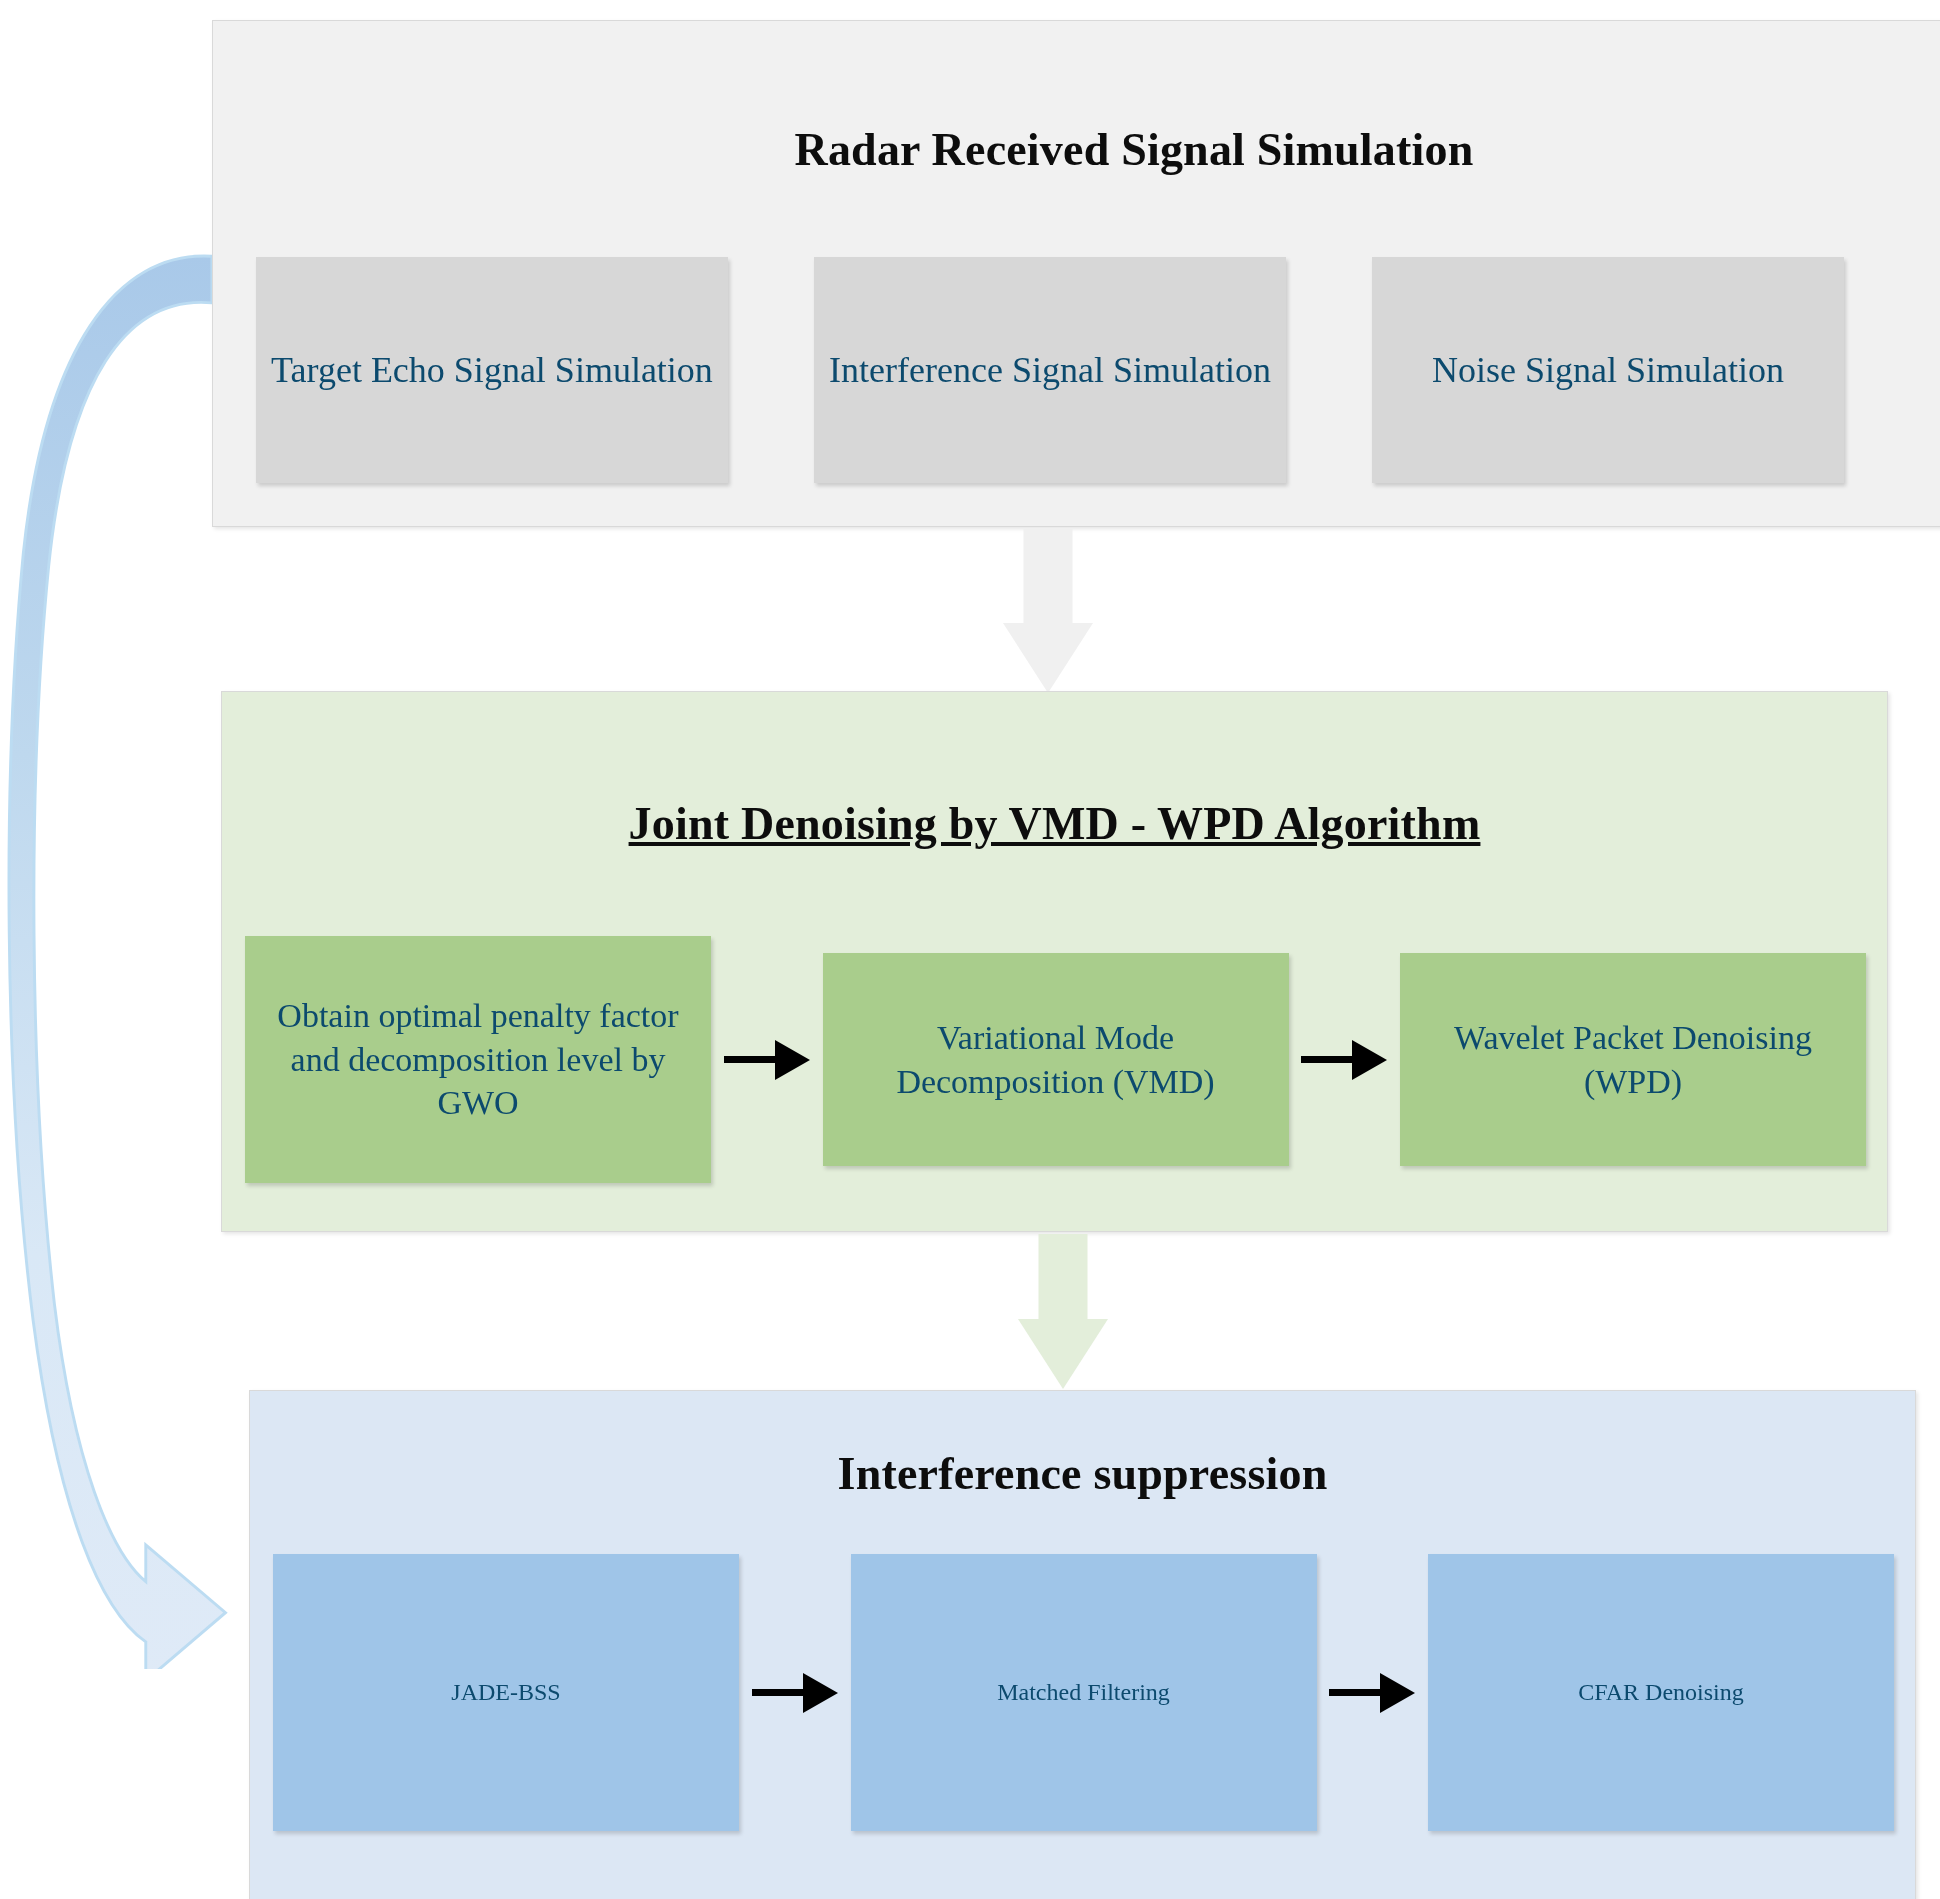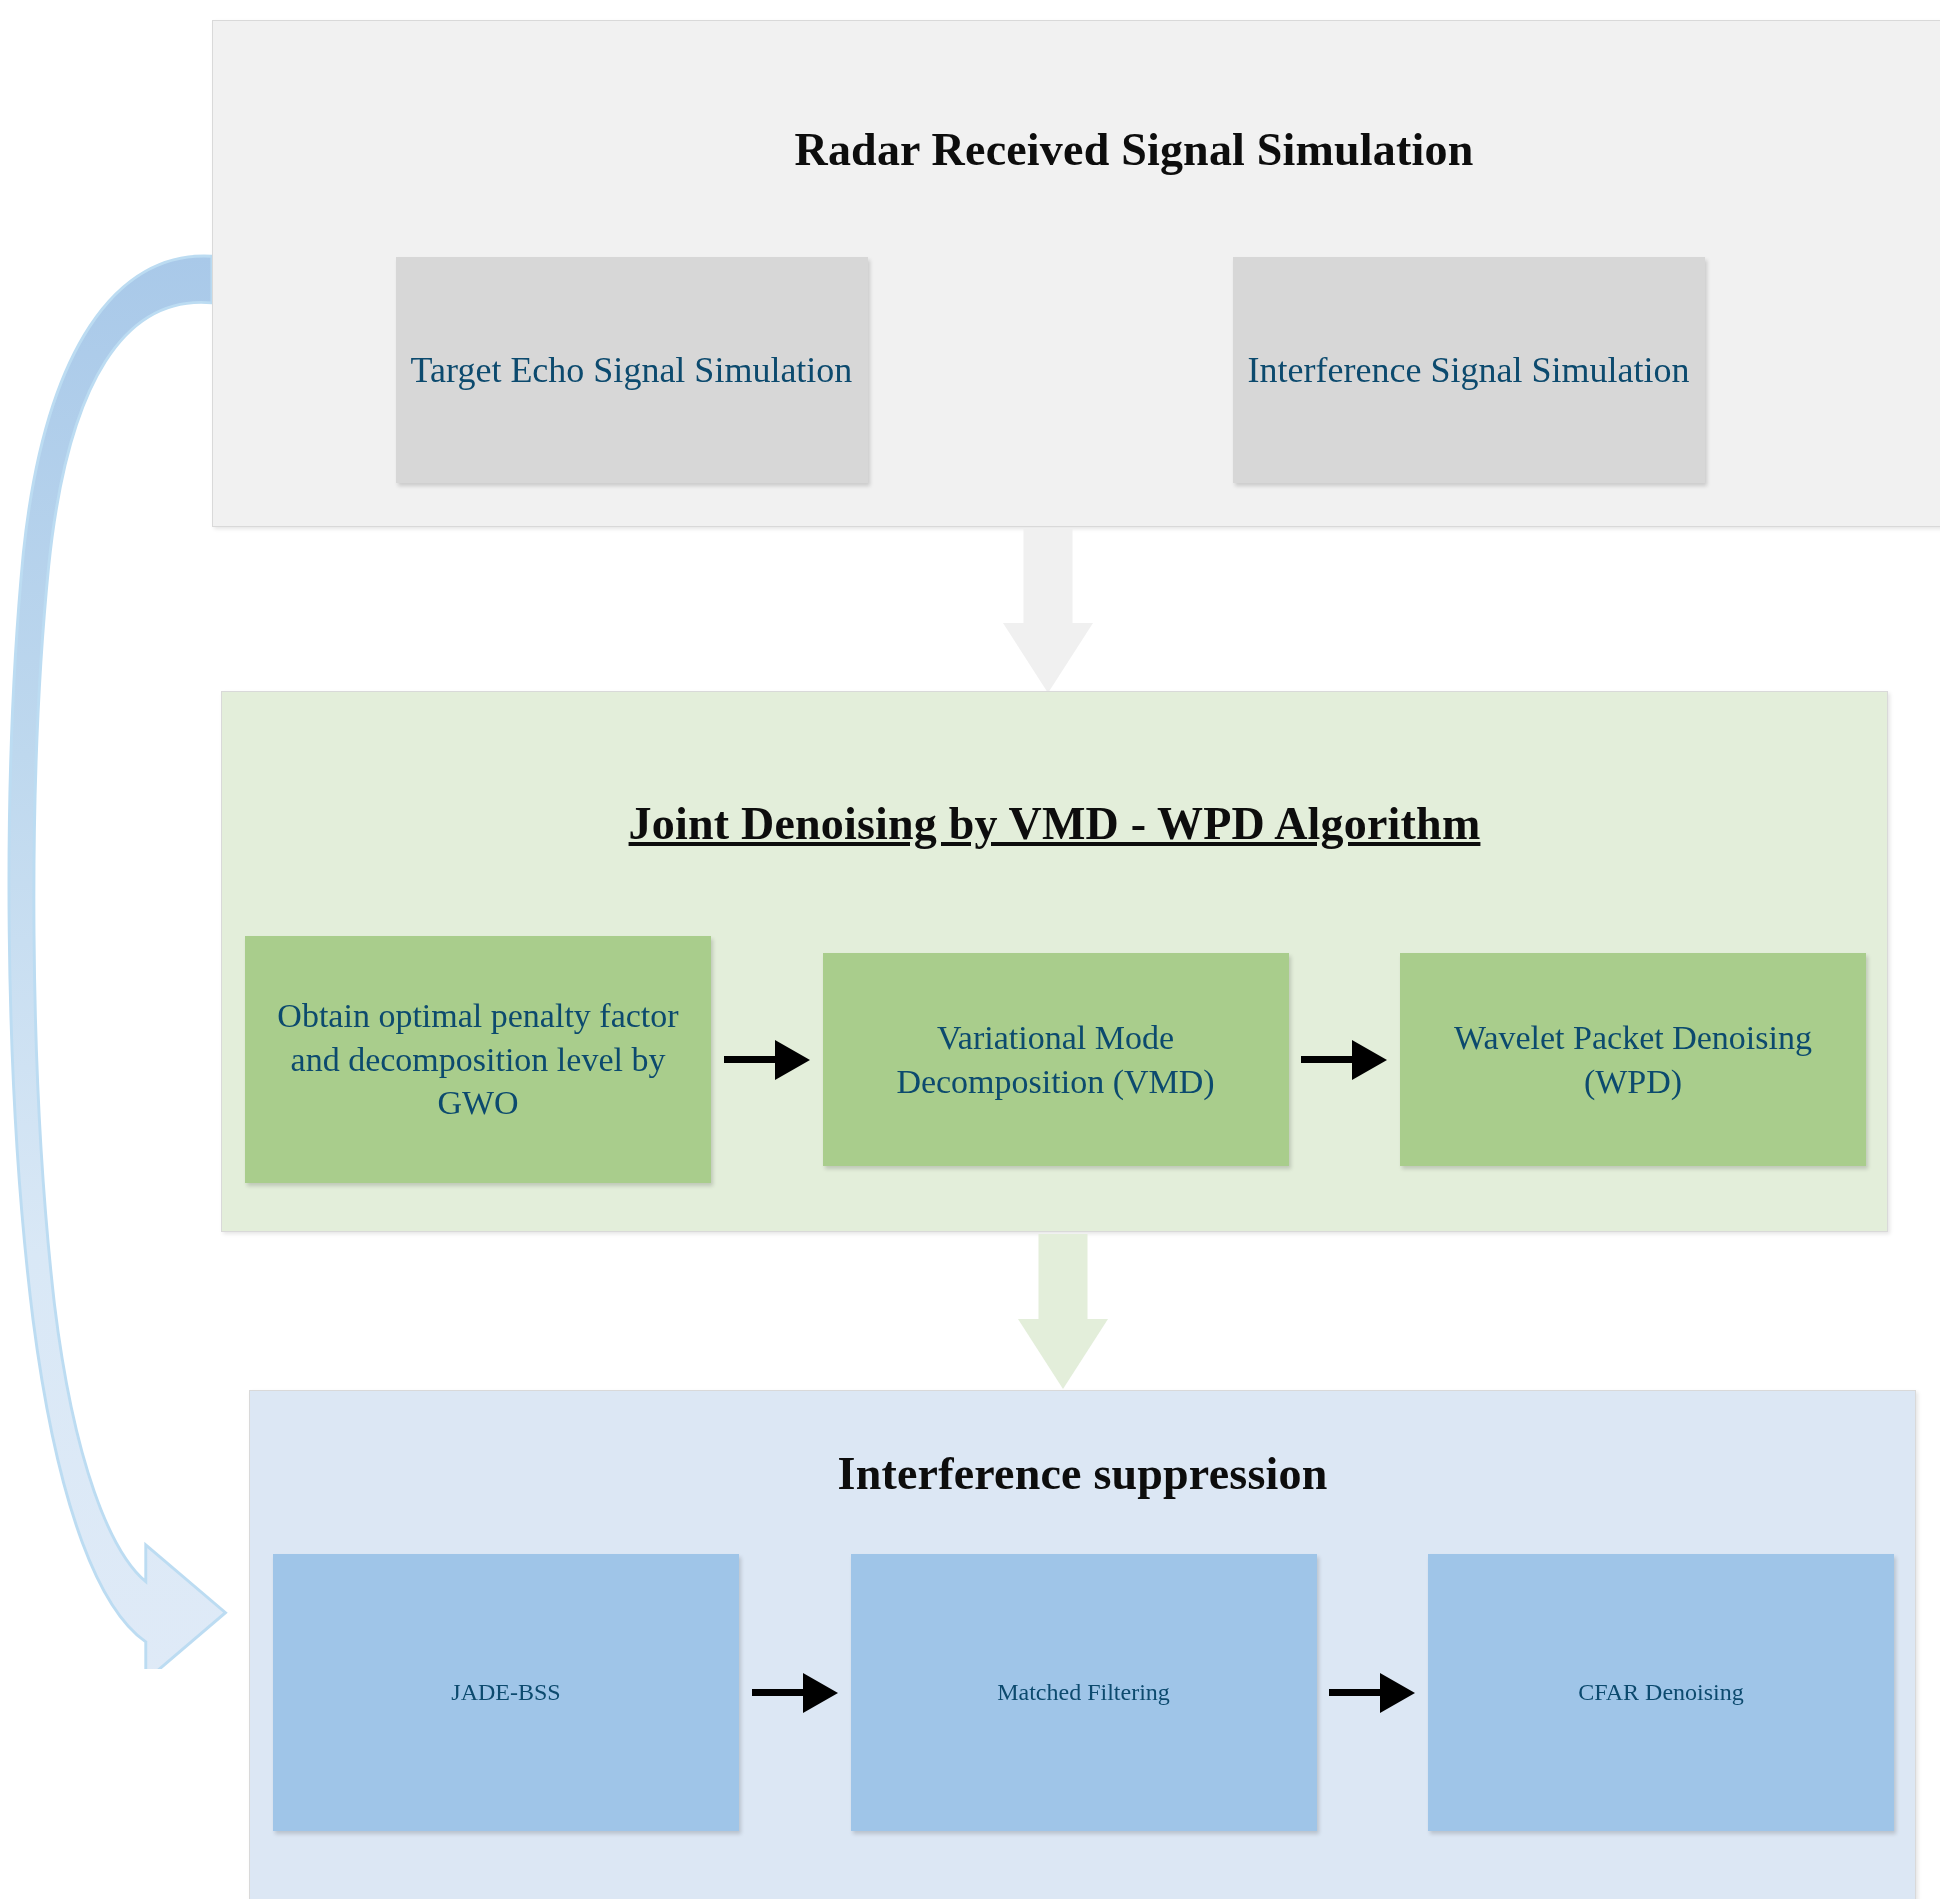--- a/index.html
+++ b/index.html
@@ -158,20 +158,21 @@
         C 30 876, 28 566, 50 344
         C 70 150, 130 64, 218 72
         Z" fill="url(#fbgrad)" stroke="#bcdcf2" stroke-width="3"></path>
   </svg>
 
   <div class="panel" id="sec-sim">
     <div class="panel-title">Radar Received Signal Simulation</div>
     <div class="stage-row">
       <div class="stage-box">Target Echo Signal Simulation</div>
       <div class="stage-box">Interference Signal Simulation</div>
+      <div class="stage-box">Noise Signal Simulation</div>
     </div>
   </div>
 
   <div class="block-arrow-down" id="arrow-sim-denoise">
     <div class="shaft"></div>
     <div class="head"></div>
   </div>
 
   <div class="panel" id="sec-denoise">
     <div class="panel-title">Joint Denoising by VMD - WPD Algorithm</div>

